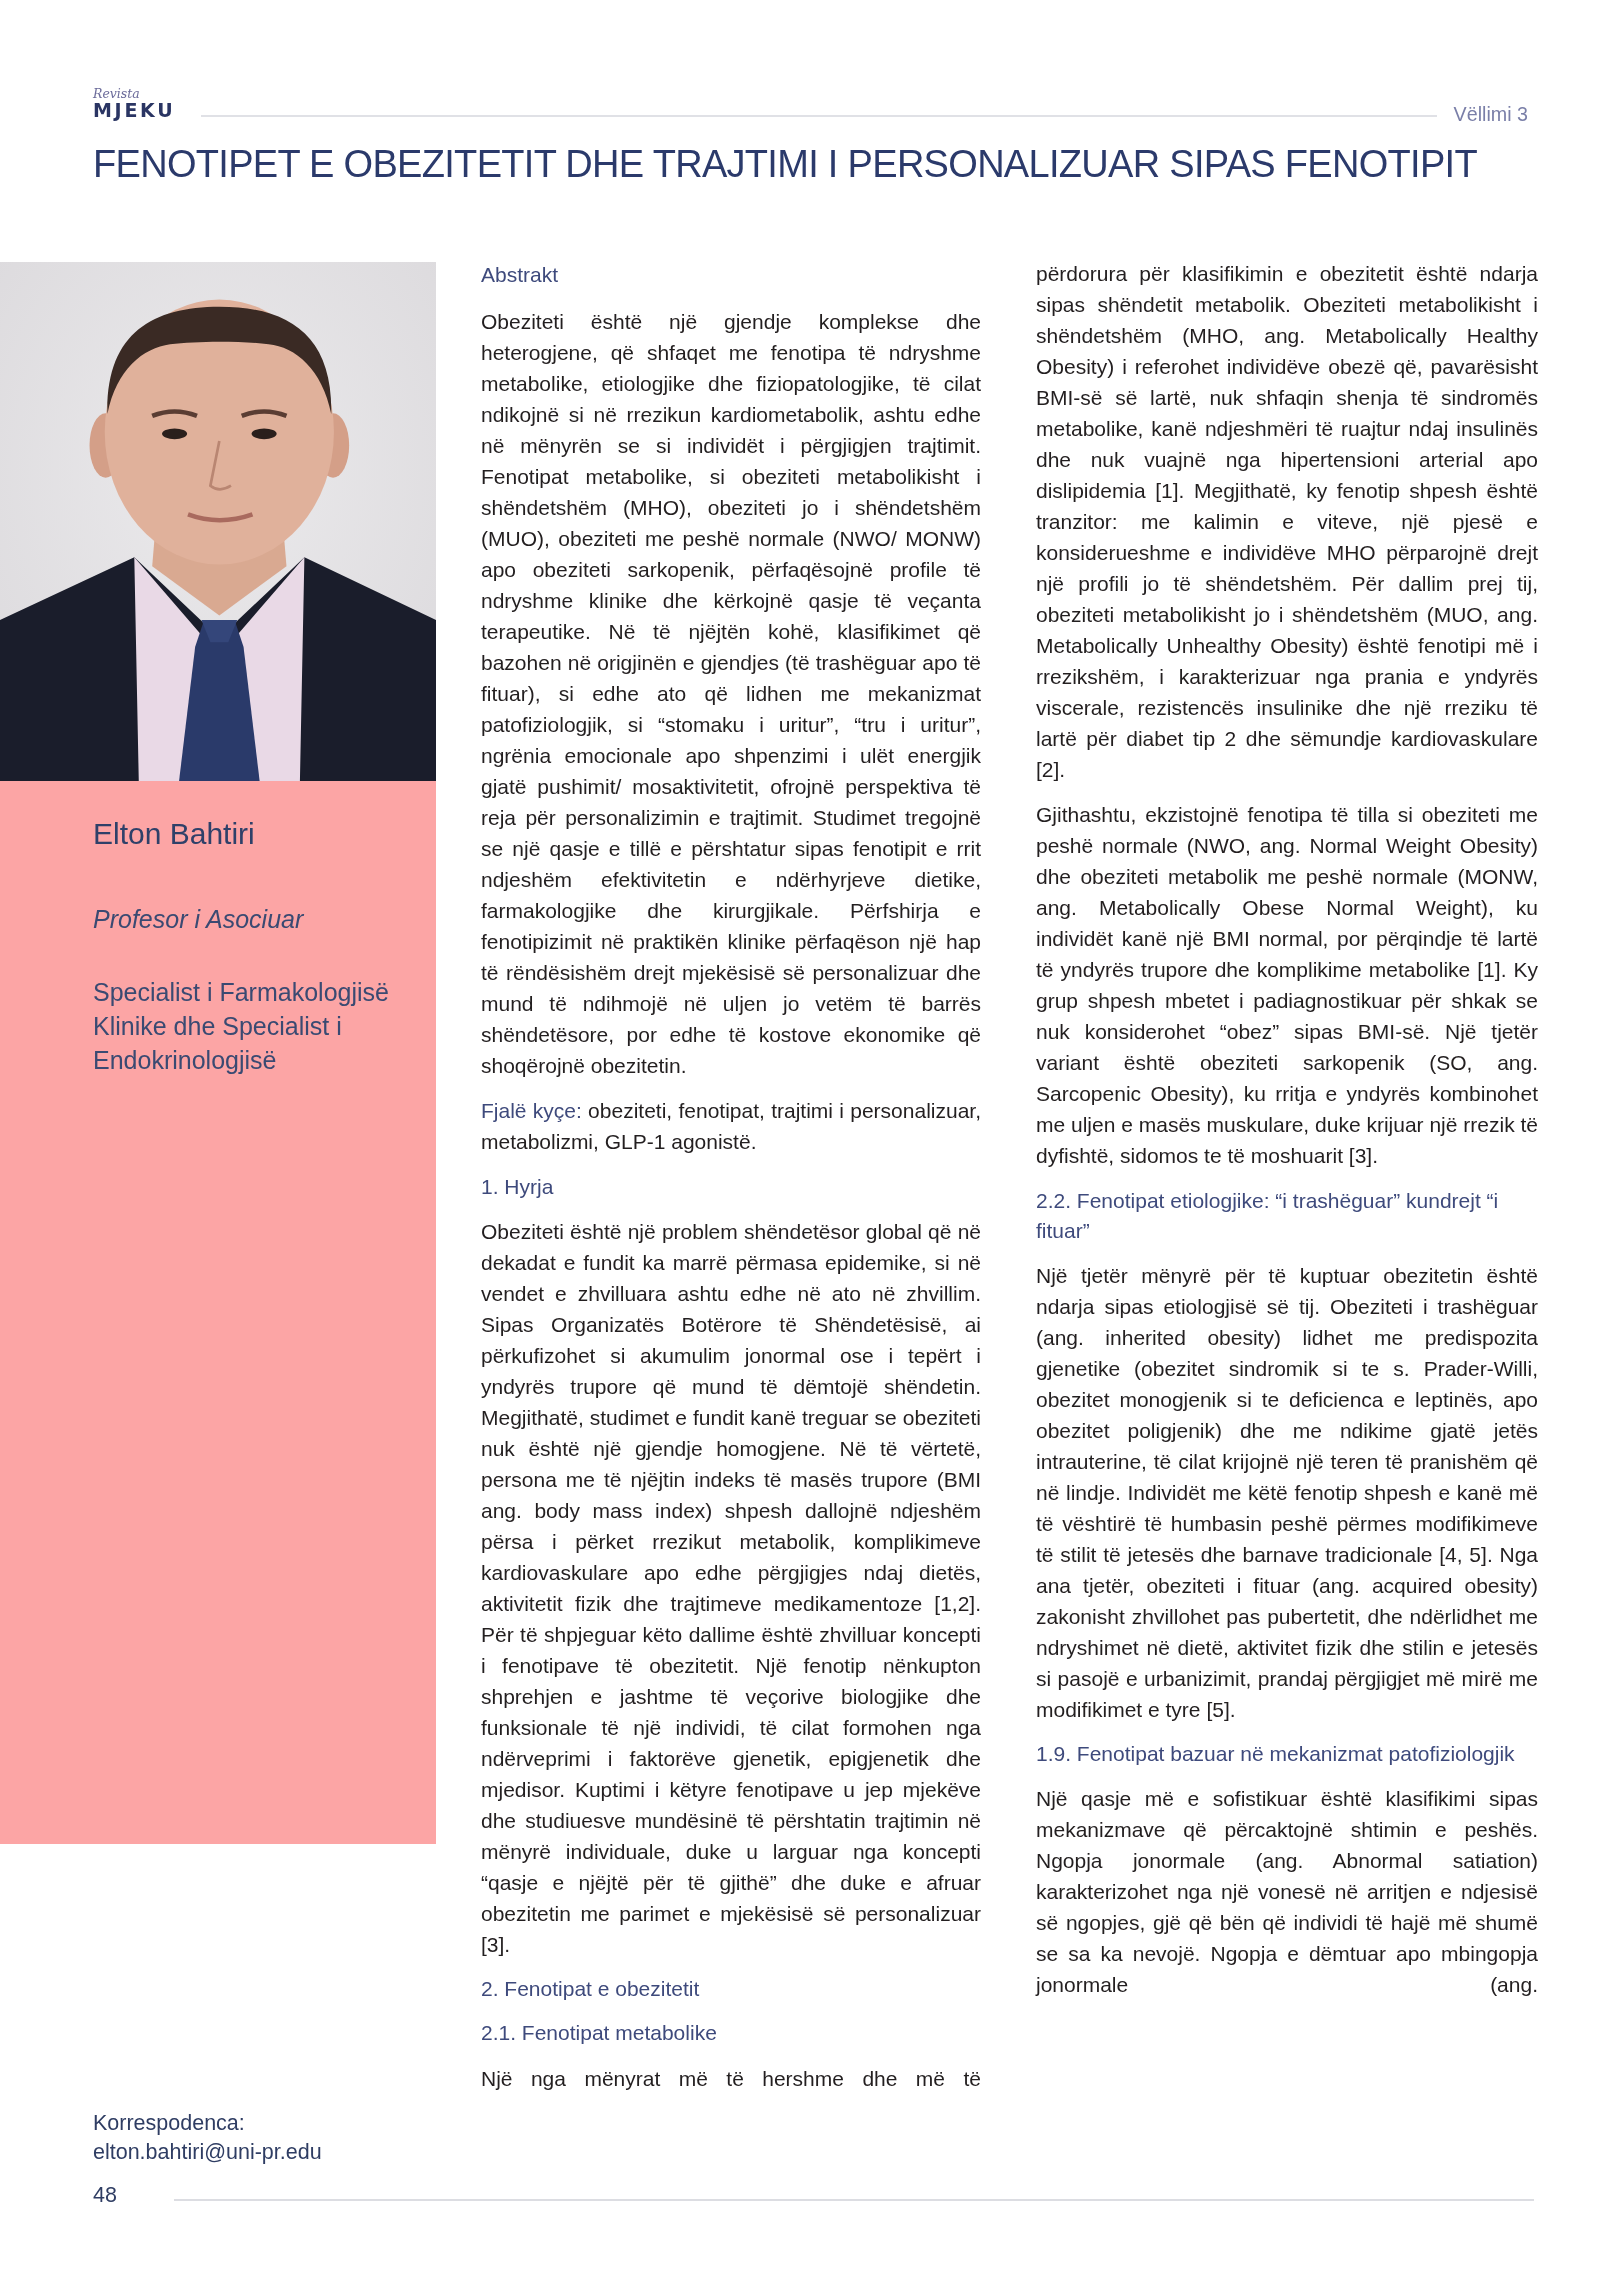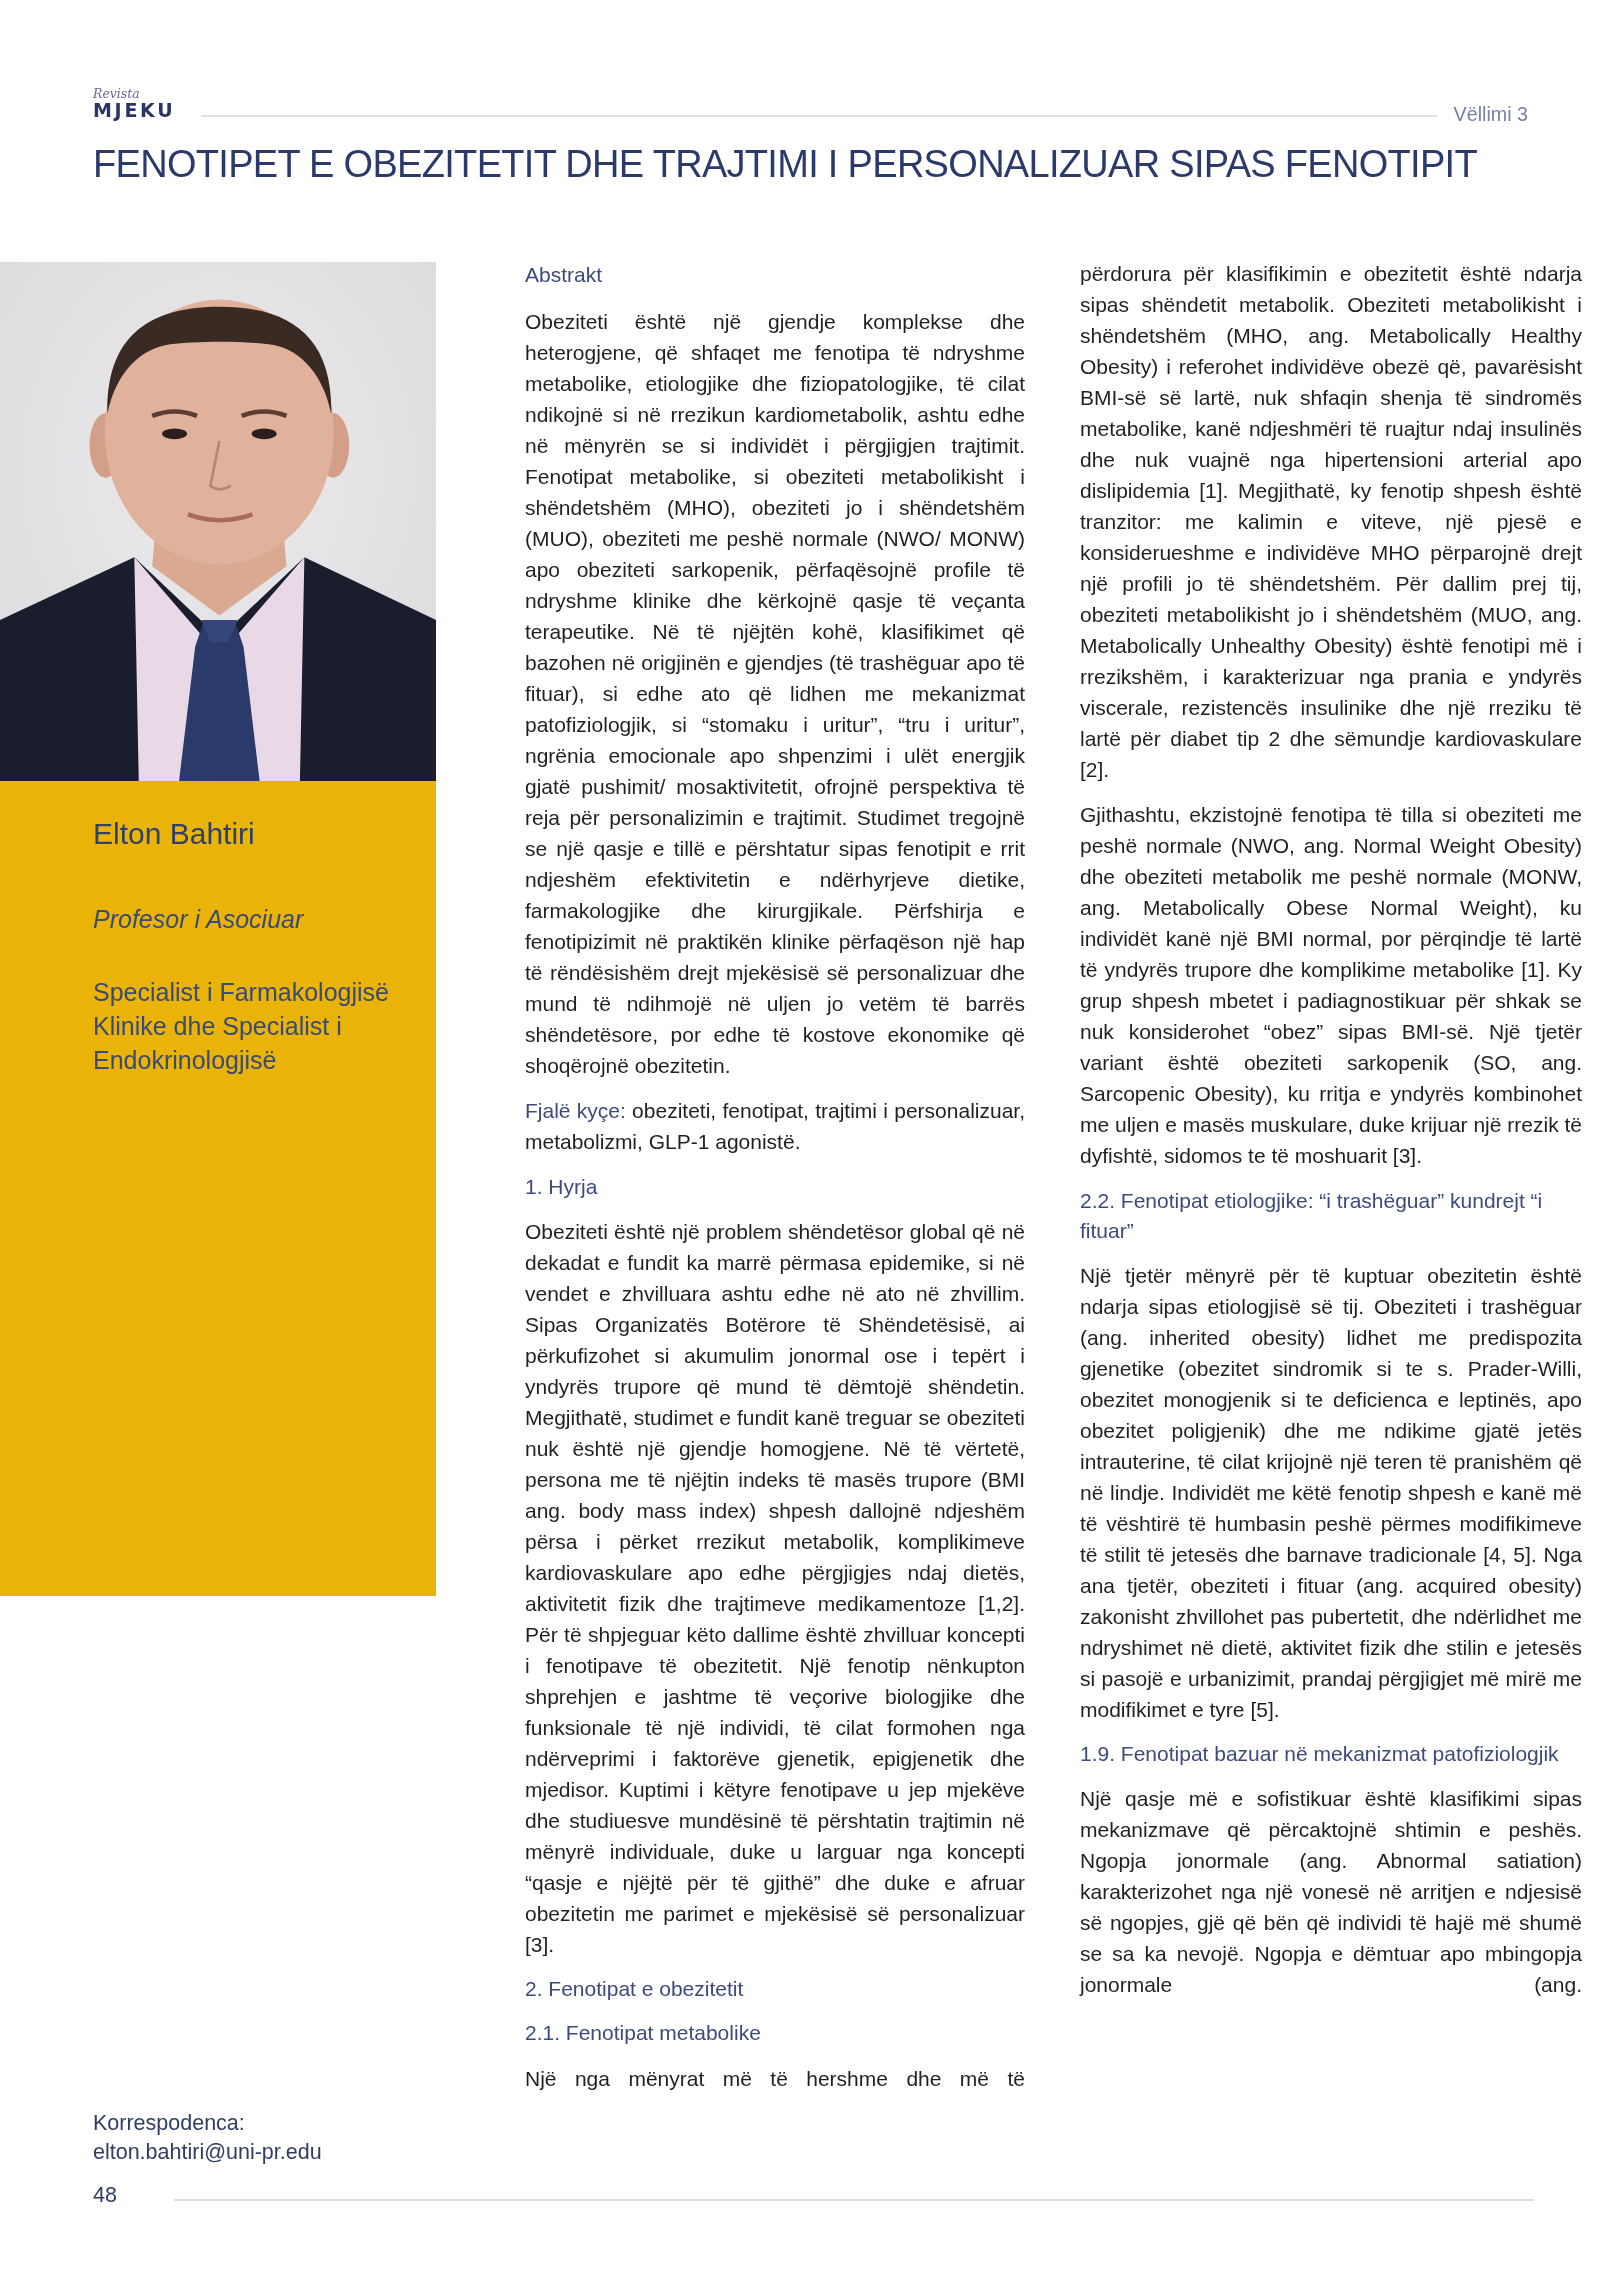--- a/index.html
+++ b/index.html
@@ -8,30 +8,30 @@
 
   
   .logo { position: absolute; left: 93px; top: 88px; line-height: 1; }
   .logo .revista { font-family: "DejaVu Serif", serif; font-style: italic; font-size: 12.5px; color: #6b6b9a; display: block; }
   .logo .mjeku { font-family: "DejaVu Sans", sans-serif; font-weight: bold; font-size: 19px; letter-spacing: 2.7px; color: #2a3563; display: block; margin-top: 0.9px; }
   .header-rule { position: absolute; left: 201px; top: 115px; width: 1236px; height: 1.8px; background: #e0e1e6; }
   .volume { position: absolute; right: 93px; top: 103px; font-size: 19.7px; color: #7a7fa8; }
   .title { position: absolute; left: 93px; top: 143px; font-size: 38px; letter-spacing: -0.7px; color: #2b3a6b; white-space: nowrap; font-weight: normal; }
 
   
-  .sidebar { position: absolute; left: 0; top: 262px; width: 436px; height: 1334px; background: #eab308; }
+  .sidebar { position: absolute; left: 0; top: 262px; width: 436px; height: 1582px; background: #fca5a5; }
   .photo { position: absolute; left: 0; top: 0; width: 436px; height: 519px; background: #e4e3e5; overflow: hidden; }
   .photo svg { width: 100%; height: 100%; display: block; }
   .author-name { position: absolute; left: 93px; top: 555px; font-size: 30px; color: #2f4069; }
   .author-rank { position: absolute; left: 93px; top: 643px; font-size: 25px; font-style: italic; color: #3a4a72; }
   .author-spec { position: absolute; left: 93px; top: 713px; width: 322px; font-size: 25px; color: #3a4a72; line-height: 34px; }
   .corr { position: absolute; left: 93px; top: 1847px; font-size: 21.5px; color: #2f3d63; line-height: 29px; }
 
   
-  .col { position: absolute; top: 260px; width: 502px; font-size: 21px; line-height: 31px; color: #231f20; margin-left: 44px; }
+  .col { position: absolute; top: 260px; width: 502px; font-size: 21px; line-height: 31px; color: #231f20; }
   .col-2 { left: 481px; width: 500px; }
   .col-3 { left: 1036px; width: 502px; top: 258px; }
   .col p { text-align: justify; hyphens: none; }
   .col p + p { margin-top: 14.3px; }
   .col h3 { font-weight: normal; color: #3e4a7c; font-size: 21px; line-height: 30px; margin: 14.3px 0 14.3px; text-align: left; }
   .col h3.first { margin-top: 0; margin-bottom: 16px; }
   .col h3.justified { text-align: justify; text-align-last: left; }
   .kw-label { color: #3e4a7c; }
 
   

